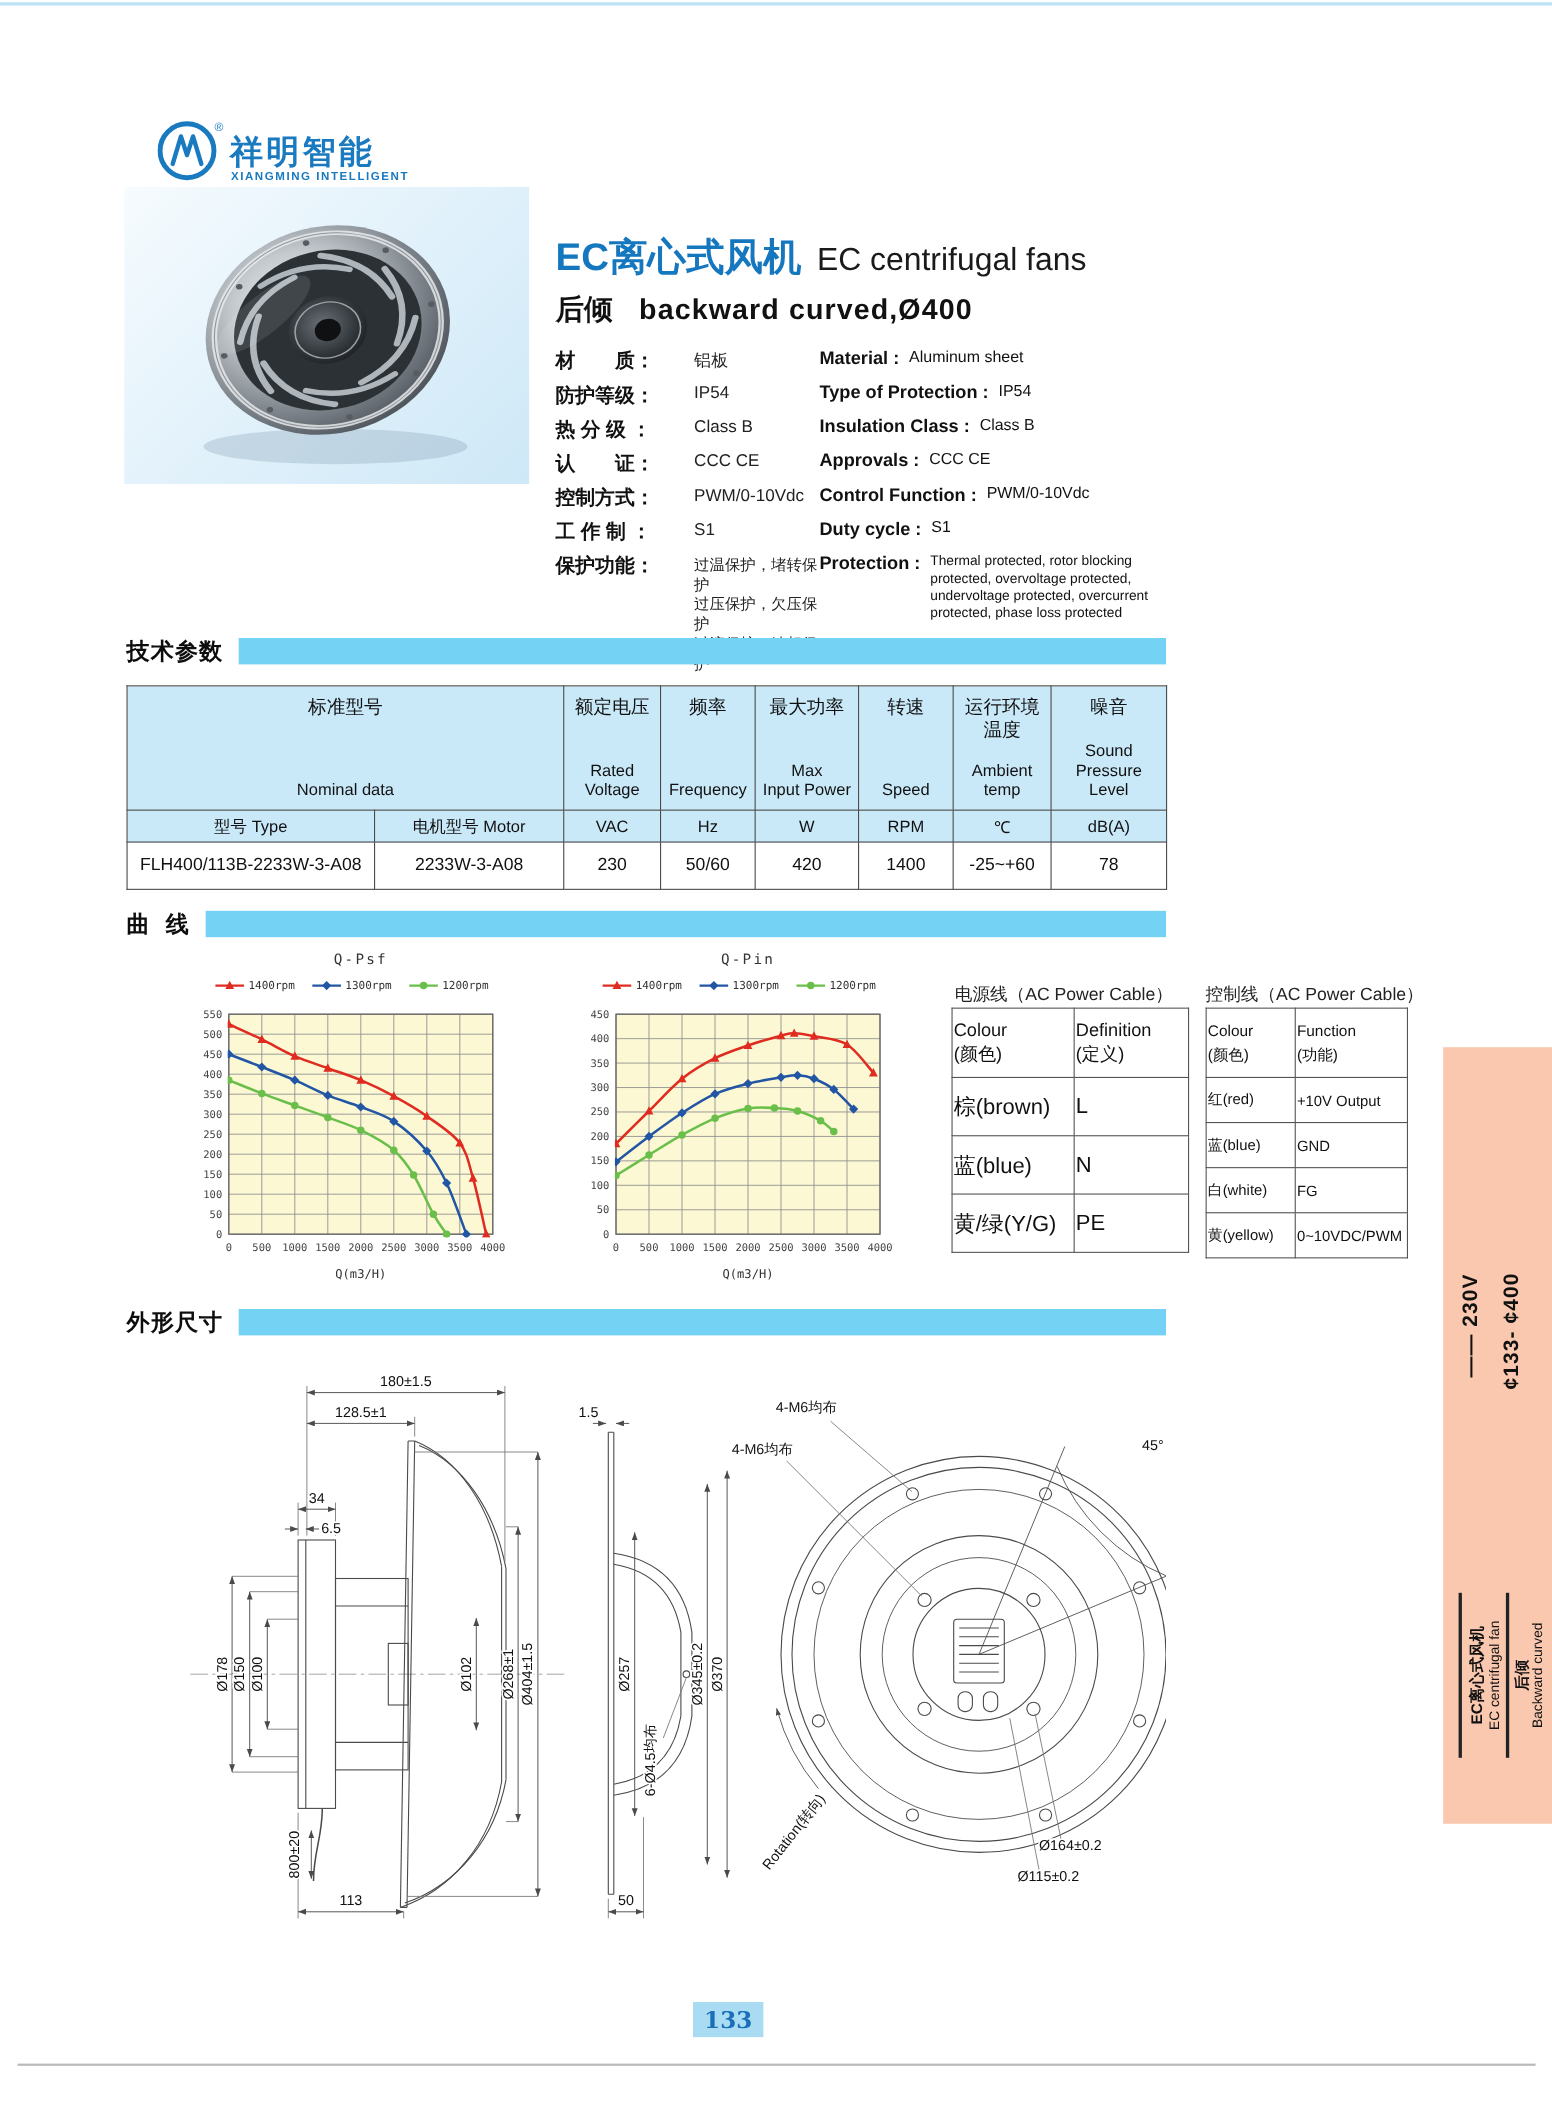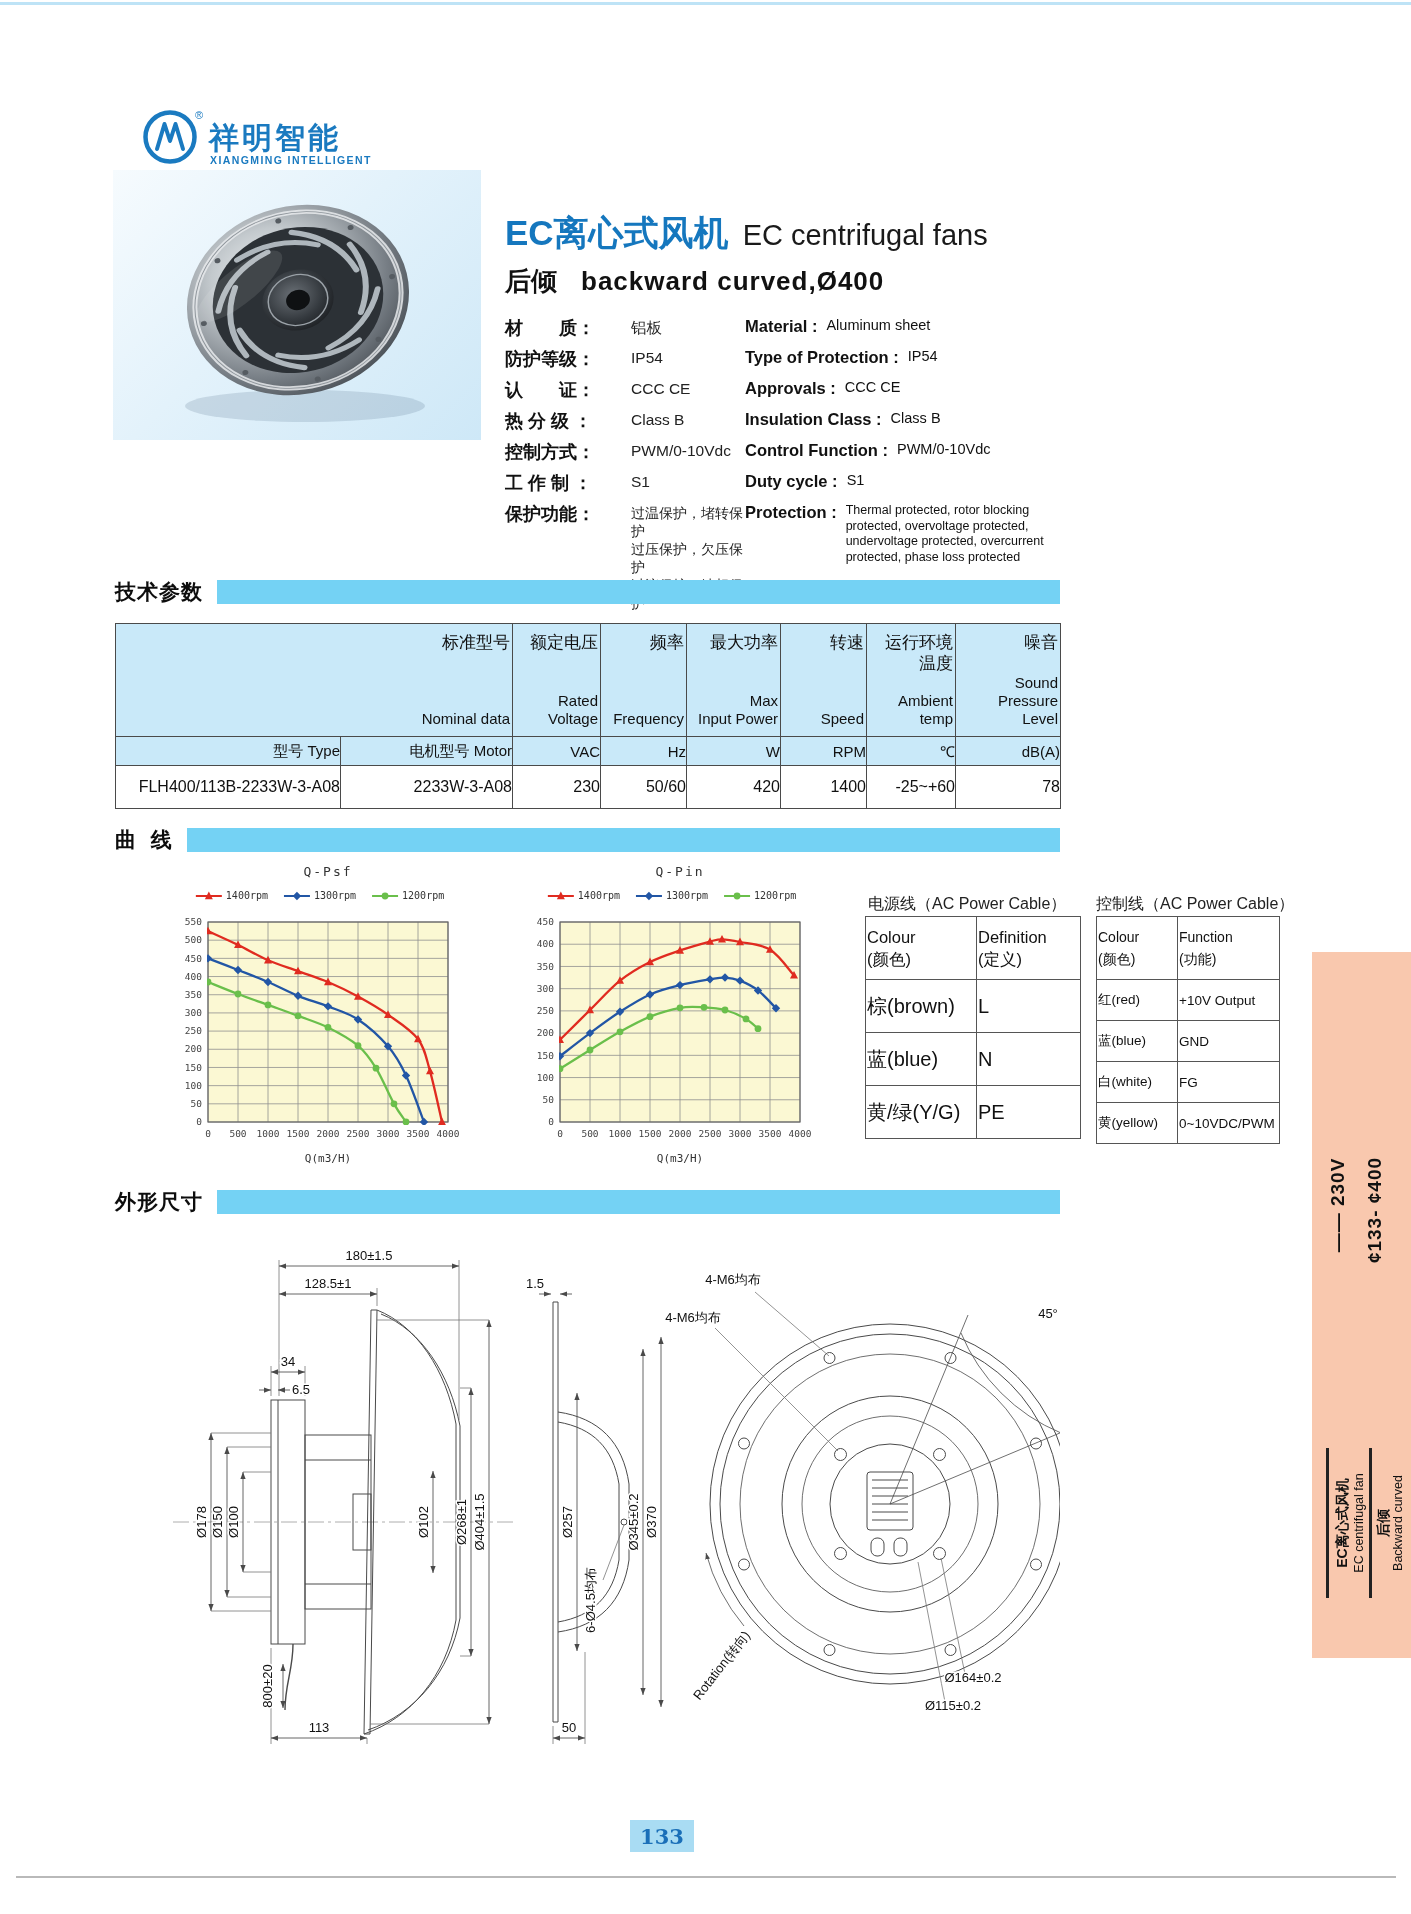--- a/index.html
+++ b/index.html
@@ -36,21 +36,21 @@
   .spec-row:last-child .scv{font-size:14px;line-height:18px;}
   .spec-row:last-child .sev{font-size:12.5px;line-height:15.5px;}
 
   
   .sec{position:absolute;left:115px;width:945px;display:flex;align-items:center;}
   .sec-t{font-size:21px;font-weight:bold;color:#0d0d0d;white-space:pre;letter-spacing:1px;}
   .sec-bar{flex:1;height:24px;background:#74D2F4;margin-left:14px;}
 
   
   .ptable{position:absolute;left:115px;top:623px;width:945px;border-collapse:collapse;table-layout:fixed;}
-  .ptable td{border:1px solid #4a4a4a;text-align:right;vertical-align:middle;padding:0;}
+  .ptable td{border:1px solid #4a4a4a;text-align:center;vertical-align:middle;padding:0;}
   .ptable .h1 td{height:112px;background:#C9E9F9;}
   .ptable .h2 td{height:28px;background:#C9E9F9;font-size:15px;color:#111;}
   .ptable .dr td{height:42px;background:#fff;font-size:16px;color:#111;}
   .hc{display:flex;flex-direction:column;justify-content:space-between;height:96px;padding:8px 2px;}
   .h-cn{font-size:17px;color:#111;white-space:pre-line;line-height:21px;}
   .h-en{font-size:15px;color:#111;white-space:pre-line;line-height:18px;}
 
   
   .chart{position:absolute;}
   .tick{font:9.5px "DejaVu Sans Mono",monospace;fill:#444;}
@@ -166,28 +166,28 @@
         <span class="scl">材　　质：</span>
         <span class="scv">铝板</span>
         <span class="sel"><b>Material :</b><span class="sev">Aluminum sheet</span></span>
       </div>
       <div class="spec-row">
         <span class="scl">防护等级：</span>
         <span class="scv">IP54</span>
         <span class="sel"><b>Type of Protection :</b><span class="sev">IP54</span></span>
       </div>
       <div class="spec-row">
+        <span class="scl">热 分 级 ：</span>
+        <span class="scv">Class B</span>
+        <span class="sel"><b>Insulation Class :</b><span class="sev">Class B</span></span>
+      </div>
+      <div class="spec-row">
         <span class="scl">认　　证：</span>
         <span class="scv">CCC  CE</span>
         <span class="sel"><b>Approvals :</b><span class="sev">CCC  CE</span></span>
-      </div>
-      <div class="spec-row">
-        <span class="scl">热 分 级 ：</span>
-        <span class="scv">Class B</span>
-        <span class="sel"><b>Insulation Class :</b><span class="sev">Class B</span></span>
       </div>
       <div class="spec-row">
         <span class="scl">控制方式：</span>
         <span class="scv">PWM/0-10Vdc</span>
         <span class="sel"><b>Control Function :</b><span class="sev">PWM/0-10Vdc</span></span>
       </div>
       <div class="spec-row">
         <span class="scl">工 作 制 ：</span>
         <span class="scv">S1</span>
         <span class="sel"><b>Duty cycle :</b><span class="sev">S1</span></span>

